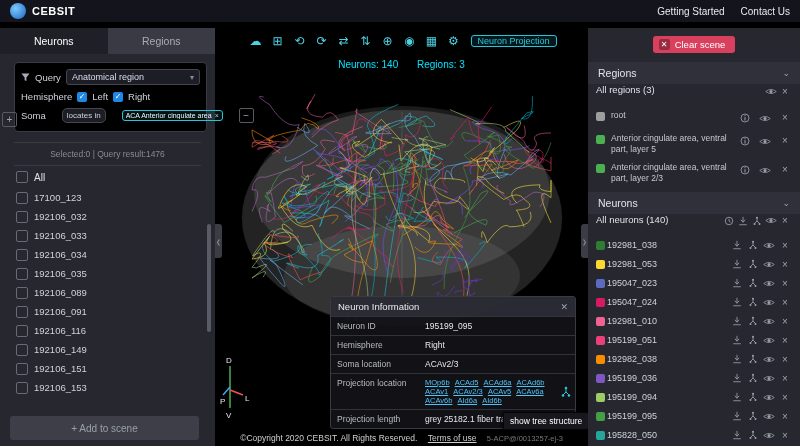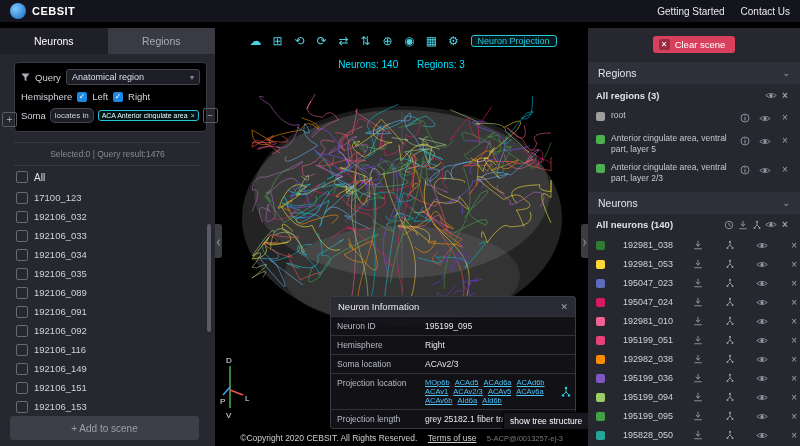--- a/index.html
+++ b/index.html
@@ -78,29 +78,29 @@
   
   .rpanel{left:588px;top:28px;width:212px;height:418px;background:#27272f;z-index:20}
   .clearwrap{height:27px;display:flex;align-items:center;justify-content:center;padding-top:3px}
   .clearbtn{background:#d9405e;color:#fff;font-size:9.5px;border-radius:3px;padding:3px 10px 3px 6px;
             display:flex;align-items:center;gap:5px;cursor:pointer}
   .clearx{background:rgba(0,0,0,.3);width:11px;height:11px;border-radius:2px;display:flex;align-items:center;
           justify-content:center;font-size:8px}
   .sect{background:#30303a;height:22px;display:flex;align-items:center;justify-content:space-between;
         padding:0 10px;font-size:10.5px;color:#e2e4ea;margin-top:4px;cursor:pointer}
   .chev{color:#9aa3ad;font-size:9px}
-  .allrow2{display:flex;align-items:center;height:22px;padding:0 8px;font-size:9.5px;font-weight:bold;color:#dfe2e8;gap:2px}
+  .allrow2{display:flex;height:22px;padding:0 8px;font-size:9.5px;font-weight:normal;color:#dfe2e8;gap:2px}
   .allrow2 .grow{flex:1}
   .ric{width:14px;height:14px;display:inline-flex;align-items:center;justify-content:center;color:#9aa3ad;
        cursor:pointer;flex-shrink:0;font-size:10px}
   .ritem{display:flex;align-items:flex-start;gap:6px;padding:4px 8px;font-size:8.5px;color:#c6cad2;line-height:1.25}
   .ritem .ric{margin-top:1px}
   .sw{width:9px;height:9px;border-radius:2px;flex-shrink:0;margin-top:2px}
   .rlabel{flex:1}
-  .nrow{display:flex;align-items:center;gap:18px;height:19px;padding:0 8px;font-size:9px;color:#cfd3da}
+  .nrow{display:flex;align-items:center;gap:2px;height:19px;padding:0 8px;font-size:9px;color:#cfd3da}
   .nrow .sw{margin-top:0}
   .nlabel{flex:1}
   svg{display:block}
 </style>
 </head>
 <body>
 
 <div class="abs topbar">
   <div class="logo"></div>
   <div class="brand">CEBSIT</div>
@@ -129,21 +129,21 @@
         <span class="caret">▾</span>
       </div>
     </div>
     <div class="qrow">
       <span>Hemisphere</span>
       <span class="cbc"></span>
       <span>Left</span>
       <span class="cbc"></span>
       <span>Right</span>
     </div>
-    <div class="qrow" style="gap:4px">
+    <div class="qrow" style="gap:16px">
       <span>Soma</span>
       <span class="locbox">
         <span>locates in</span>
       </span>
       <span class="chip">
         <span class="chiptext">ACA Anterior cingulate area</span>
         <span class="chipx">×</span>
       </span>
       <span class="sqbtn" style="margin-left:auto">−</span>
     </div>
@@ -177,24 +177,20 @@
        <span class="cbe"></span>
        <span>192106_035</span>
      </div>
       <div class="lrow">
        <span class="cbe"></span>
        <span>192106_089</span>
      </div>
       <div class="lrow">
        <span class="cbe"></span>
        <span>192106_091</span>
-     </div>
-      <div class="lrow">
-       <span class="cbe"></span>
-       <span>192106_092</span>
      </div>
       <div class="lrow">
        <span class="cbe"></span>
        <span>192106_116</span>
      </div>
       <div class="lrow">
        <span class="cbe"></span>
        <span>192106_149</span>
      </div>
       <div class="lrow">

